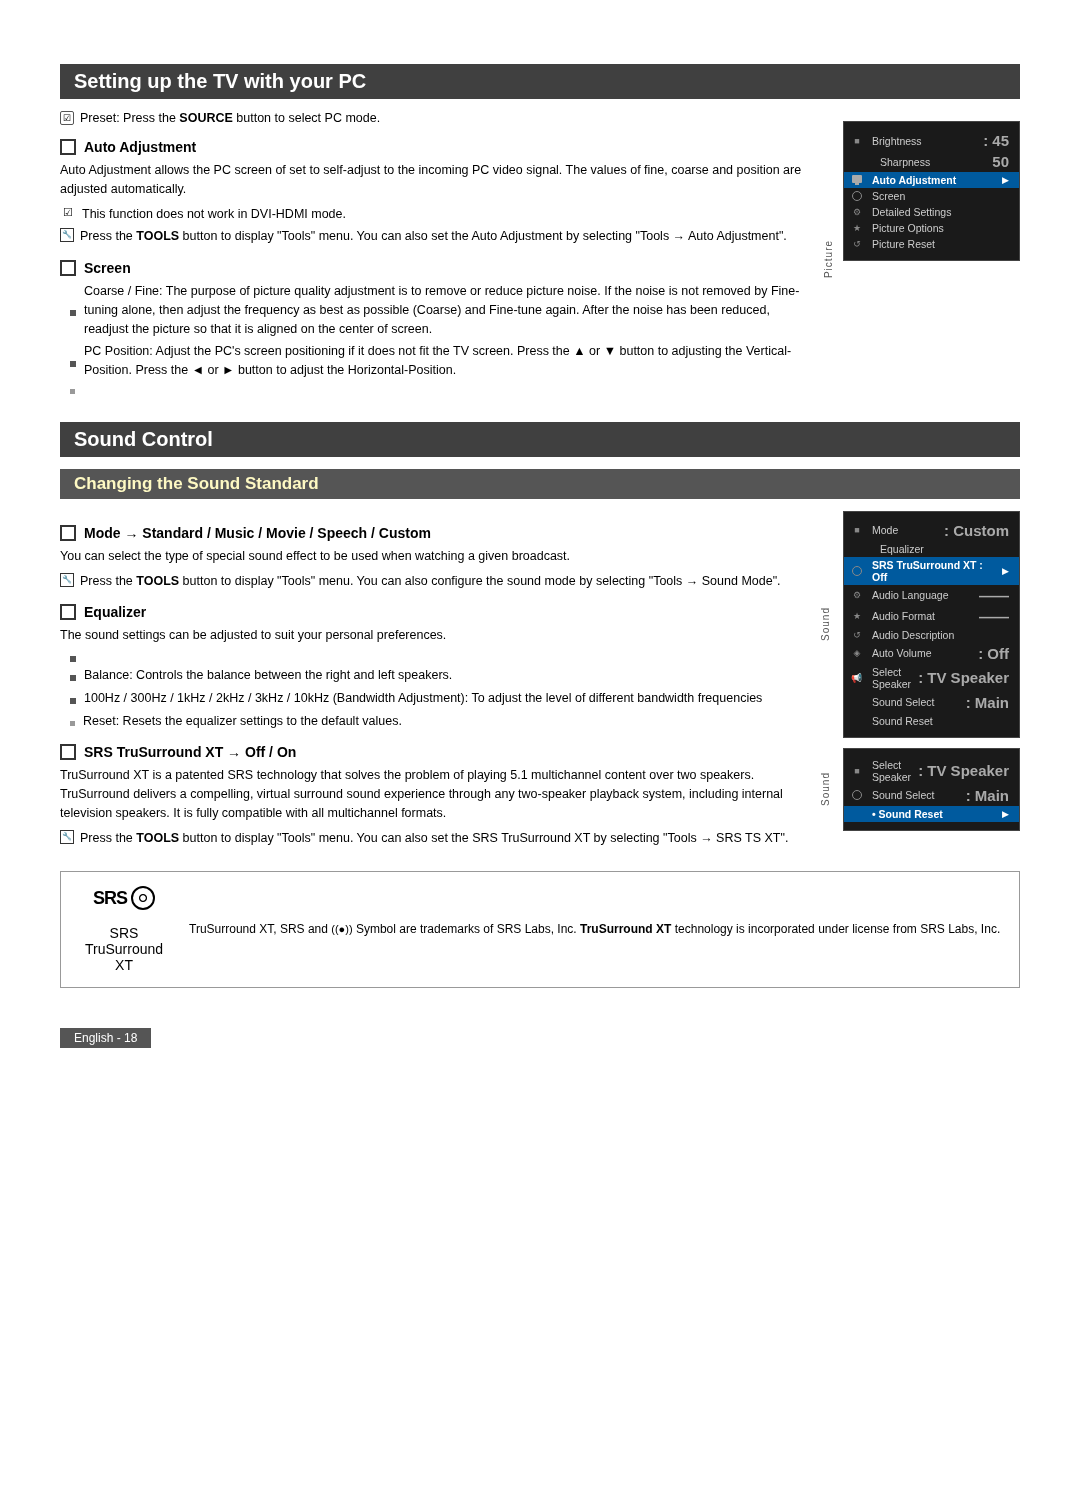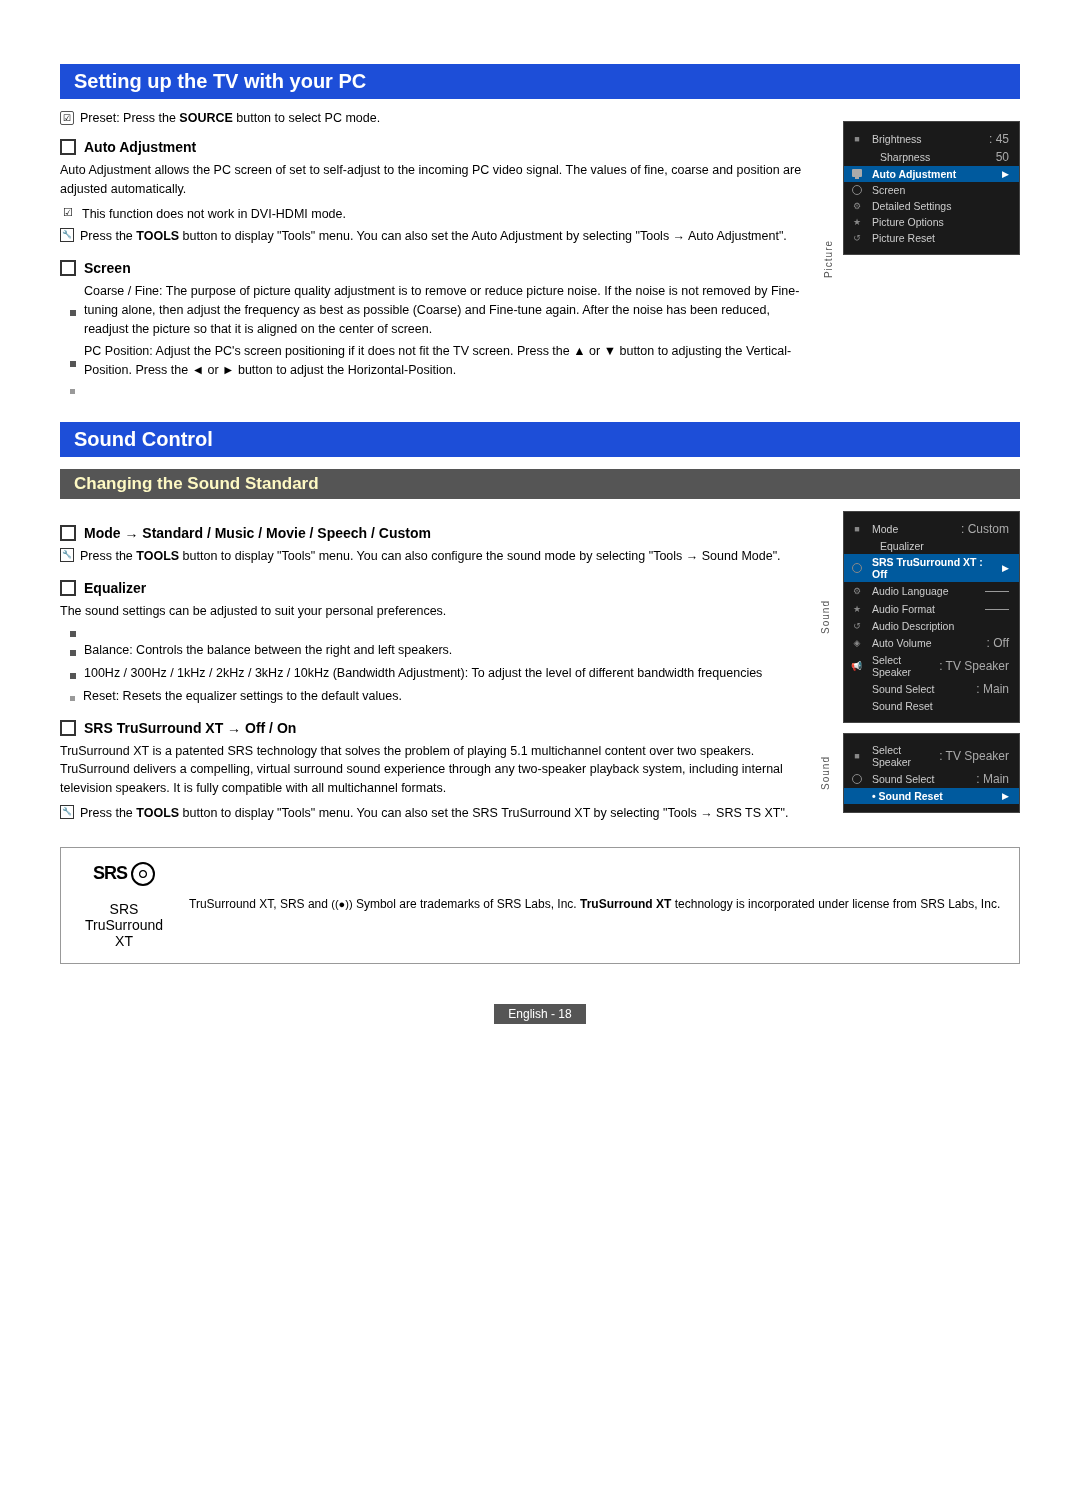--- a/index.html
+++ b/index.html
@@ -8,21 +8,21 @@
       font-size: 13px;
       background: #fff;
       color: #000;
       width: 1080px;
       min-height: 1488px;
       padding: 40px 60px;
     }
 
     
     .section-title-bar {
-      background: #1d4ed8;
+      background: #404040;
       color: #fff;
       font-size: 20px;
       font-weight: bold;
       padding: 6px 14px;
       margin-bottom: 12px;
       margin-top: 24px;
     }
     .subsection-title-bar {
       background: #555;
       color: #fef9c3;
@@ -75,21 +75,22 @@
     }
     .tv-panel-row.highlighted {
       background: #005a9e;
       color: #fff;
     }
     .tv-panel-row .row-label {
       flex: 1;
     }
     .tv-panel-row .row-value {
       color: #aaa;
-      font-size: 12px;
+      font-size: 15px;
+      font-weight: bold;
     }
     .tv-panel-row .arrow {
       color: #fff;
       margin-left: 4px;
       font-size: 9px;
     }
     .tv-panel-icon {
       position: absolute;
       left: 6px;
       top: 50%;
@@ -245,21 +246,20 @@
       margin-top: 15px;
       text-align: center;
     }
     .srs-desc {
       font-size: 12px;
       line-height: 1.6;
     }
 
     
     .page-footer {
-      text-align: center;
       margin-top: 40px;
       font-size: 12px;
     }
     .page-footer-badge {
       display: inline-block;
       background: #555;
       color: #fff;
       padding: 3px 14px;
       font-size: 12px;
     }
@@ -383,20 +383,21 @@
   <div class="section-title-bar">Sound Control</div>
 </div>
 
 <div class="section-wrapper">
   <div class="subsection-title-bar">Changing the Sound Standard</div>
 
   <div class="content-with-screenshot">
     <div class="content-left">
 
       <div class="subsection-heading">Mode → Standard / Music / Movie / Speech / Custom</div>
+      <p>You can select the type of special sound effect to be used when watching a given broadcast.</p>
       <div class="note-line">
         <span class="note-icon tools-icon">🔧</span>
         <span>Press the <b>TOOLS</b> button to display "Tools" menu. You can also configure the sound mode by selecting "Tools → Sound Mode".</span>
       </div>
 
       <div class="subsection-heading">Equalizer</div>
       <p>The sound settings can be adjusted to suit your personal preferences.</p>
       <div class="bullet-item">
         <div class="bullet-square"></div>
       </div>

